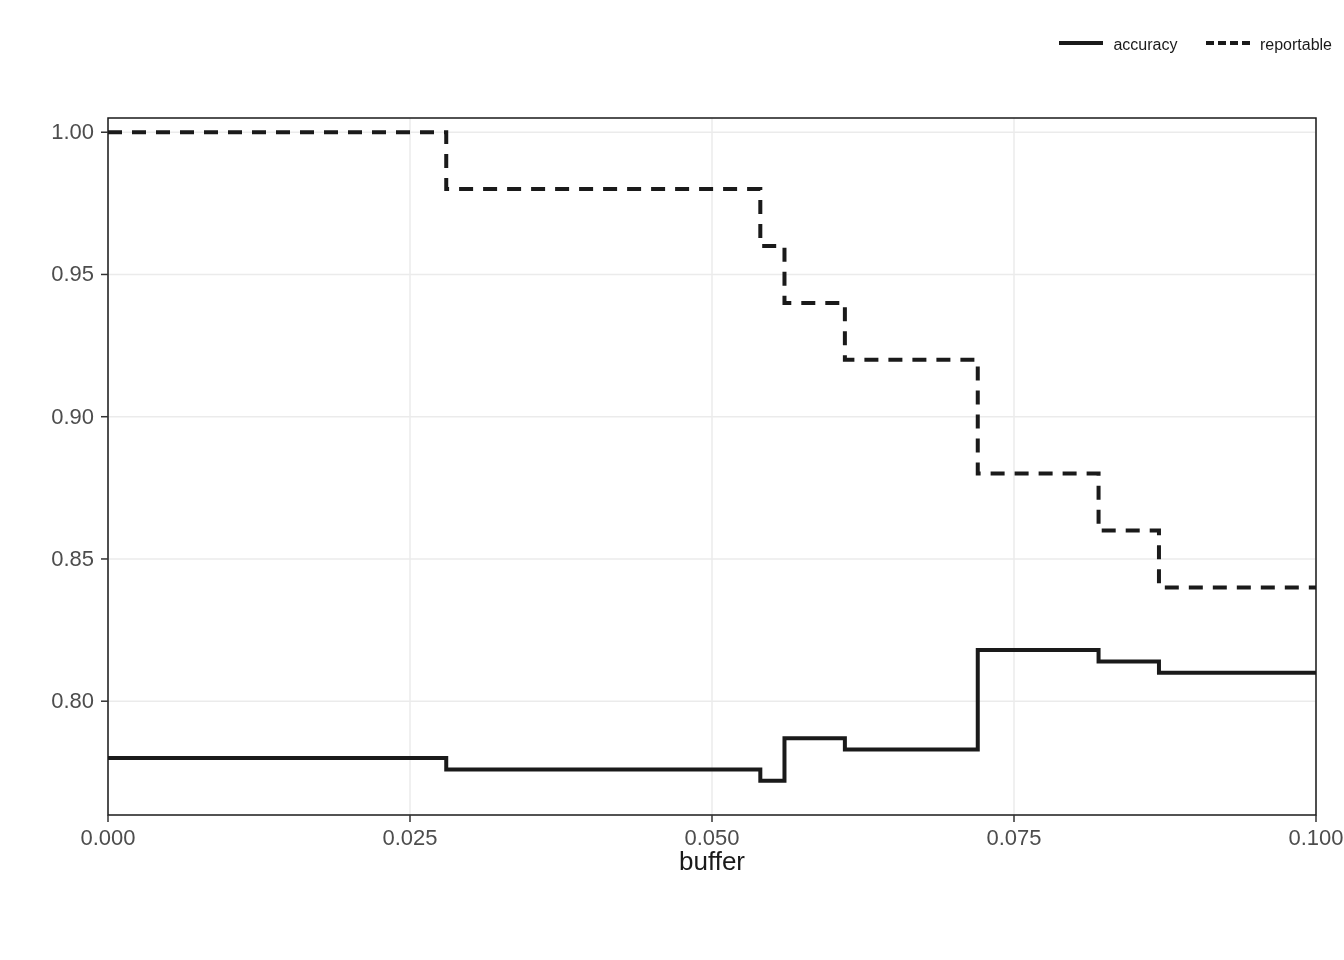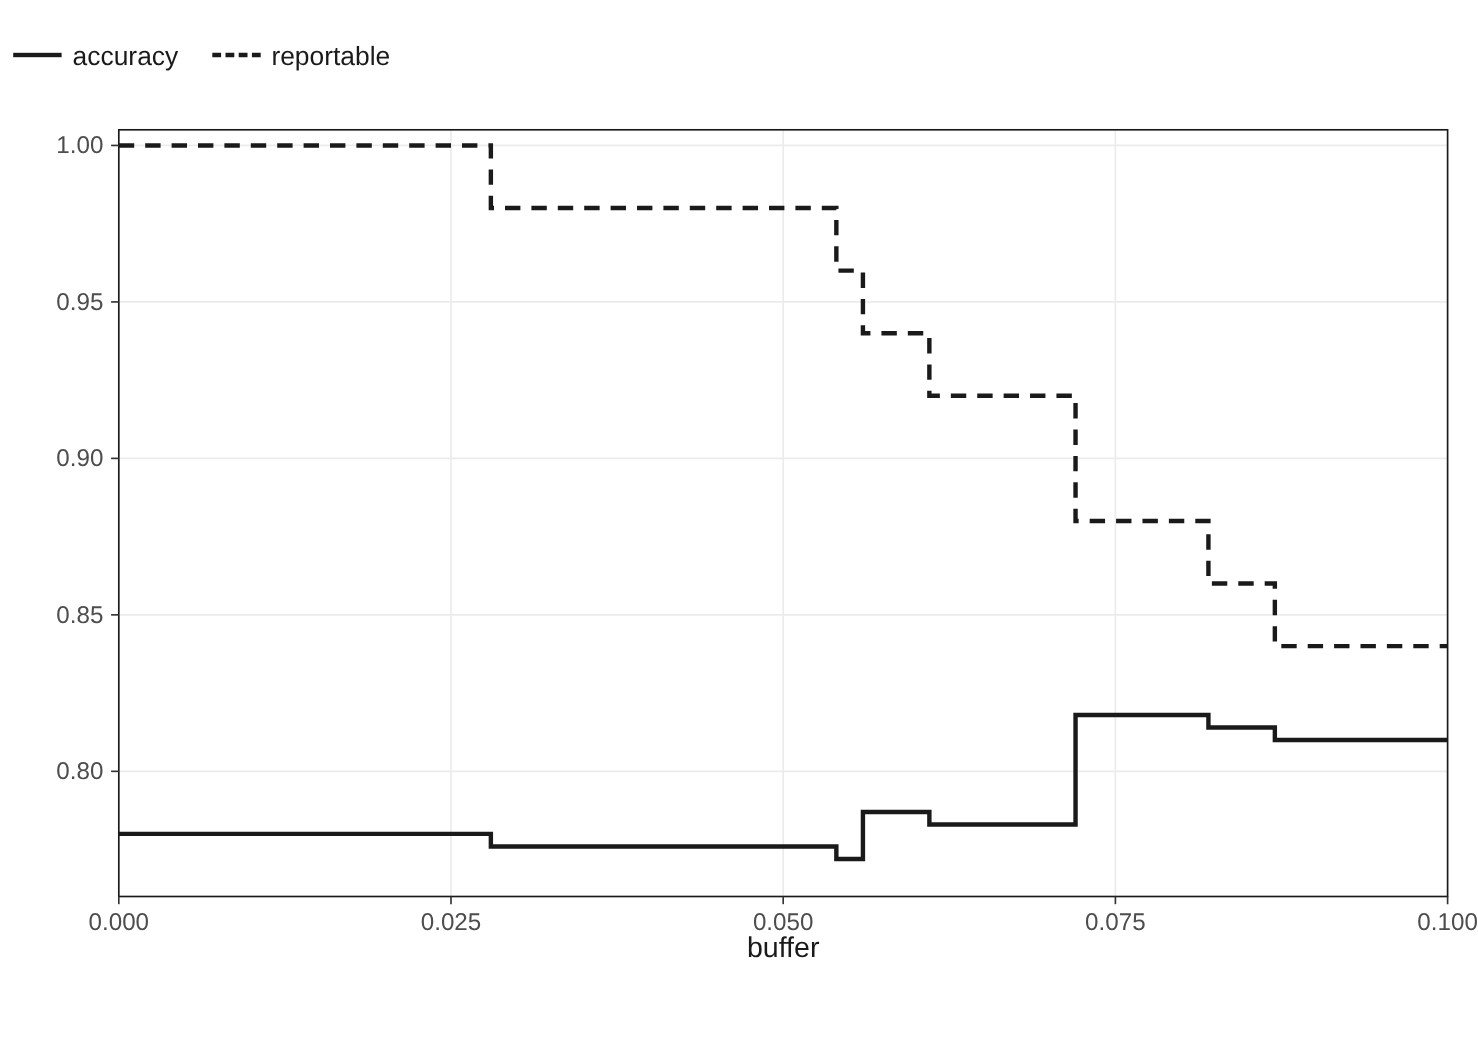--- a/index.html
+++ b/index.html
@@ -14,22 +14,22 @@
   .chart-container {
     position: relative;
     width: 1344px;
     height: 960px;
   }
   .legend {
     position: absolute;
     top: 35px;
     left: 0;
     width: 100%;
-    text-align: left;
-    font-size: 24px;
+    text-align: right;
+    font-size: 16px;
     color: #1a1a1a;
   }
   .legend-item {
     display: inline-flex;
     align-items: center;
     margin: 0 12px;
   }
   .legend-swatch {
     display: inline-block;
     width: 44px;

